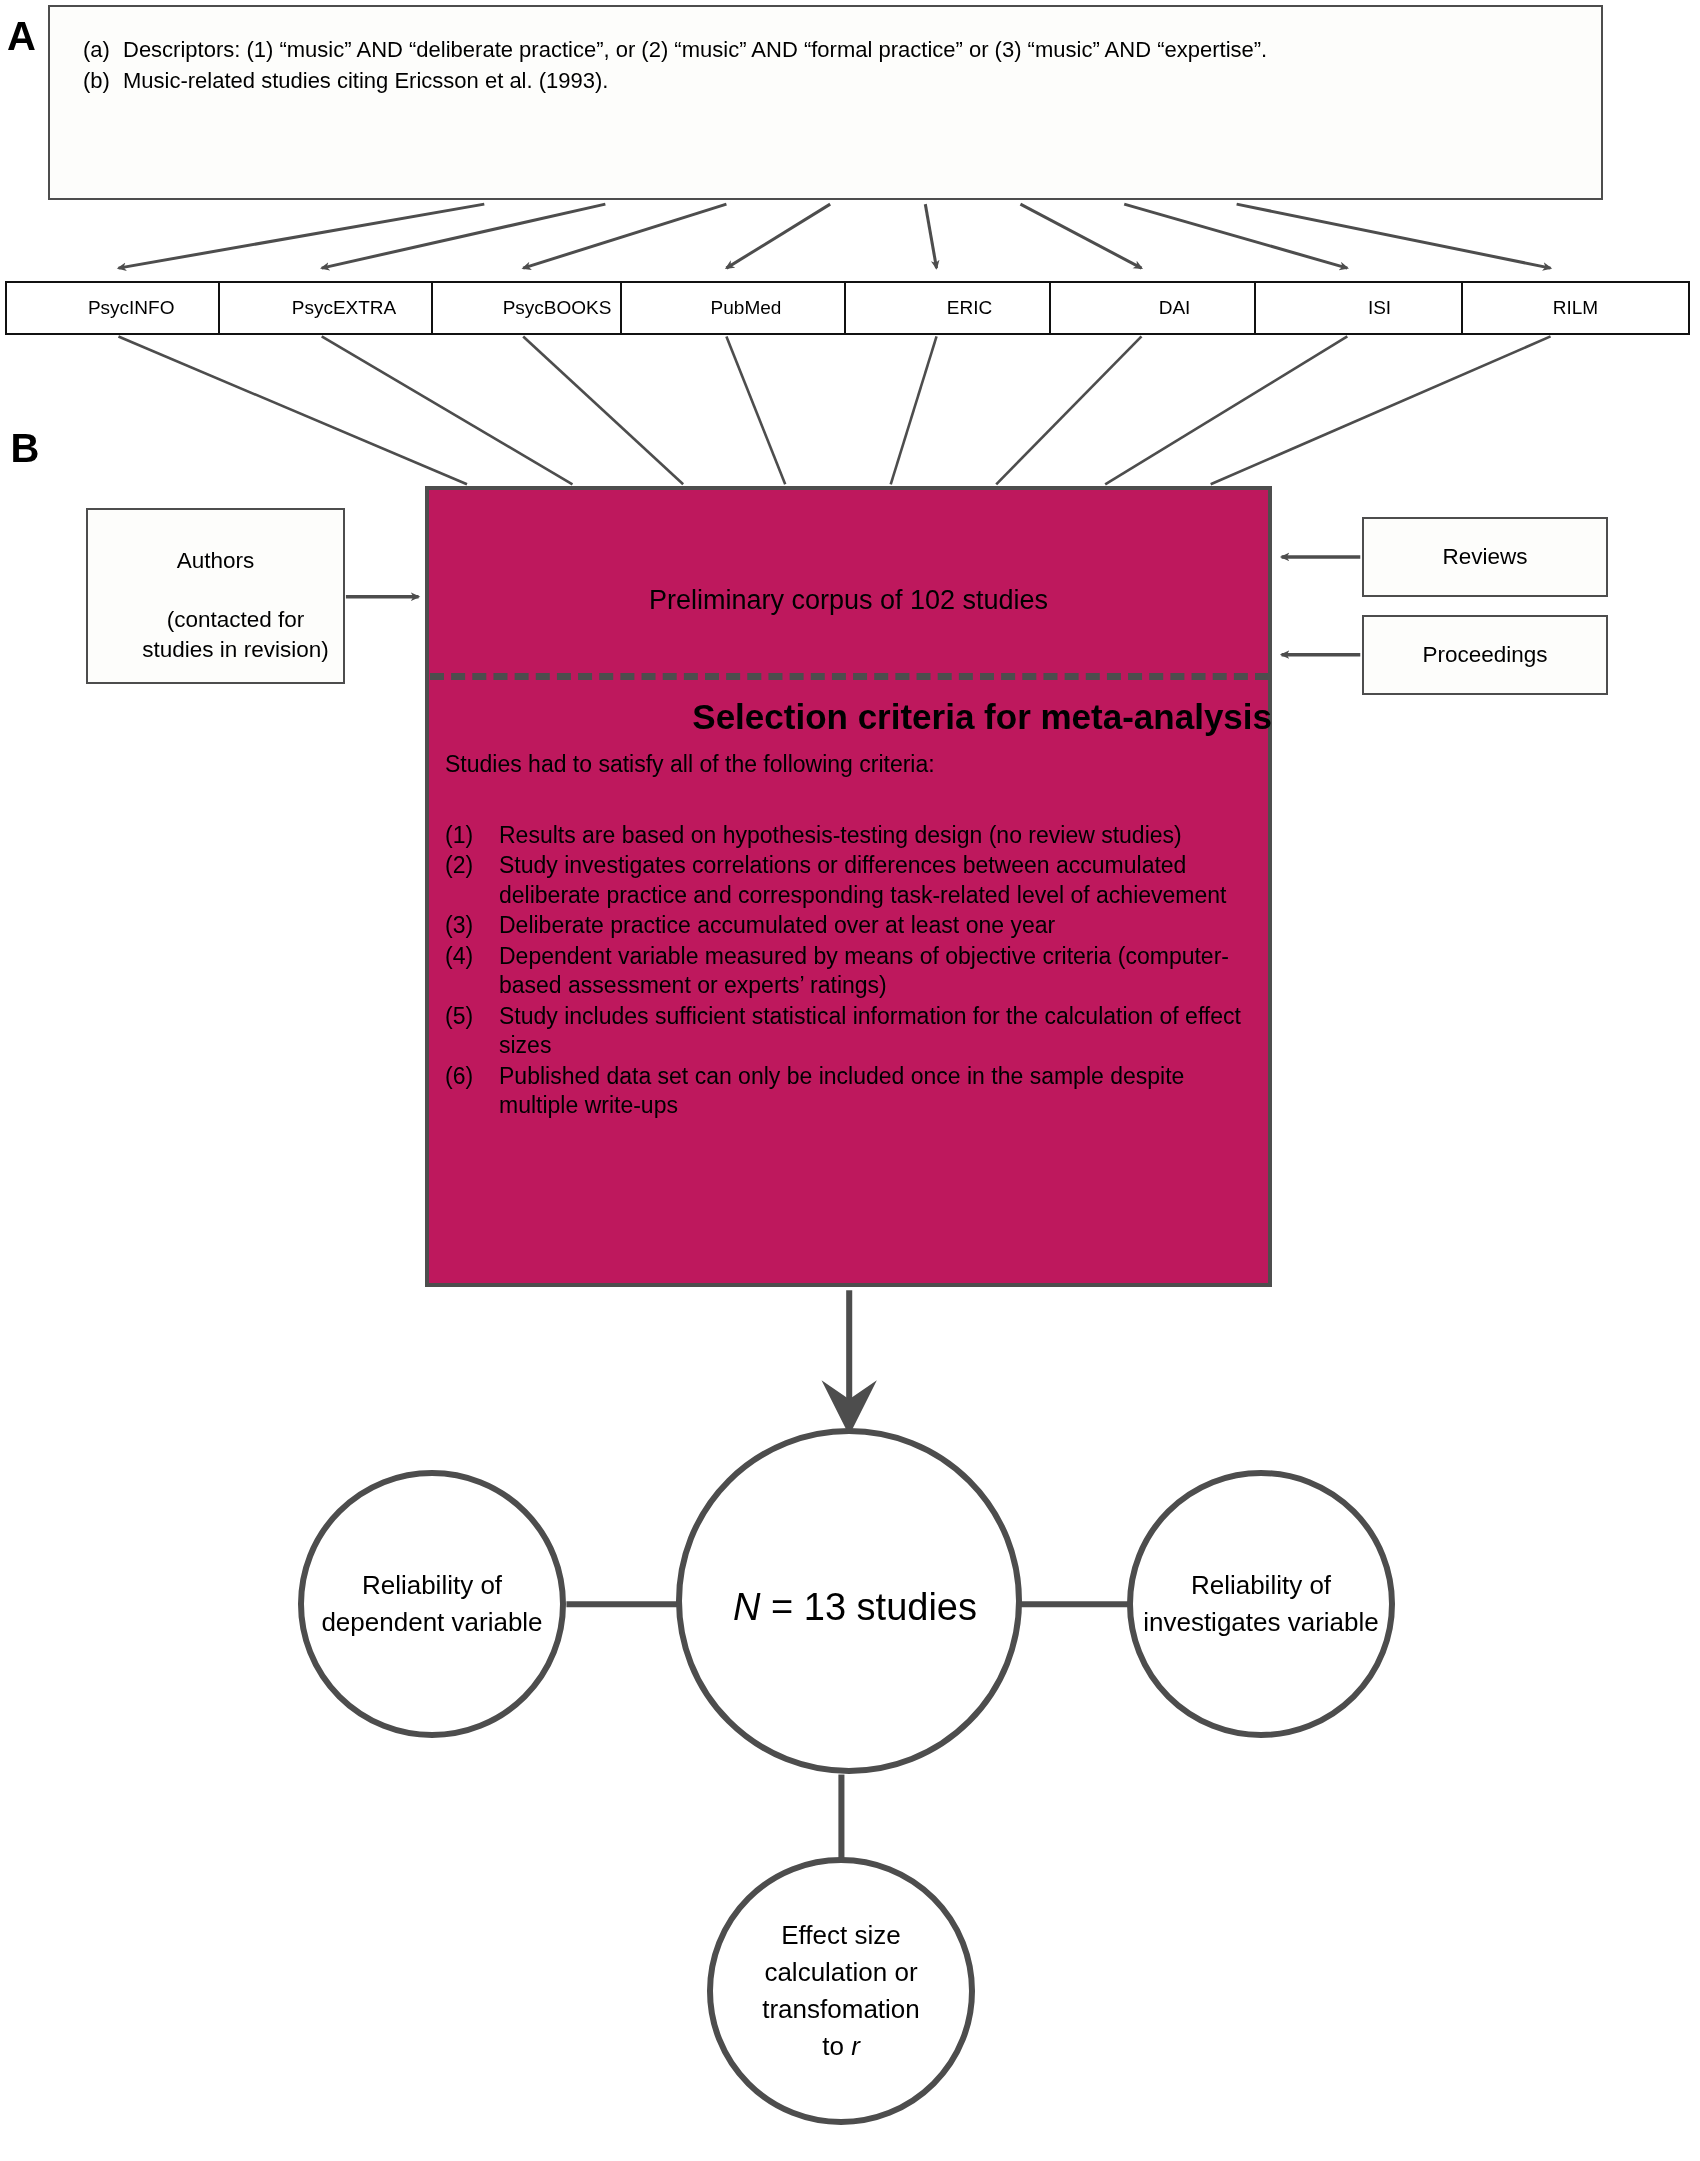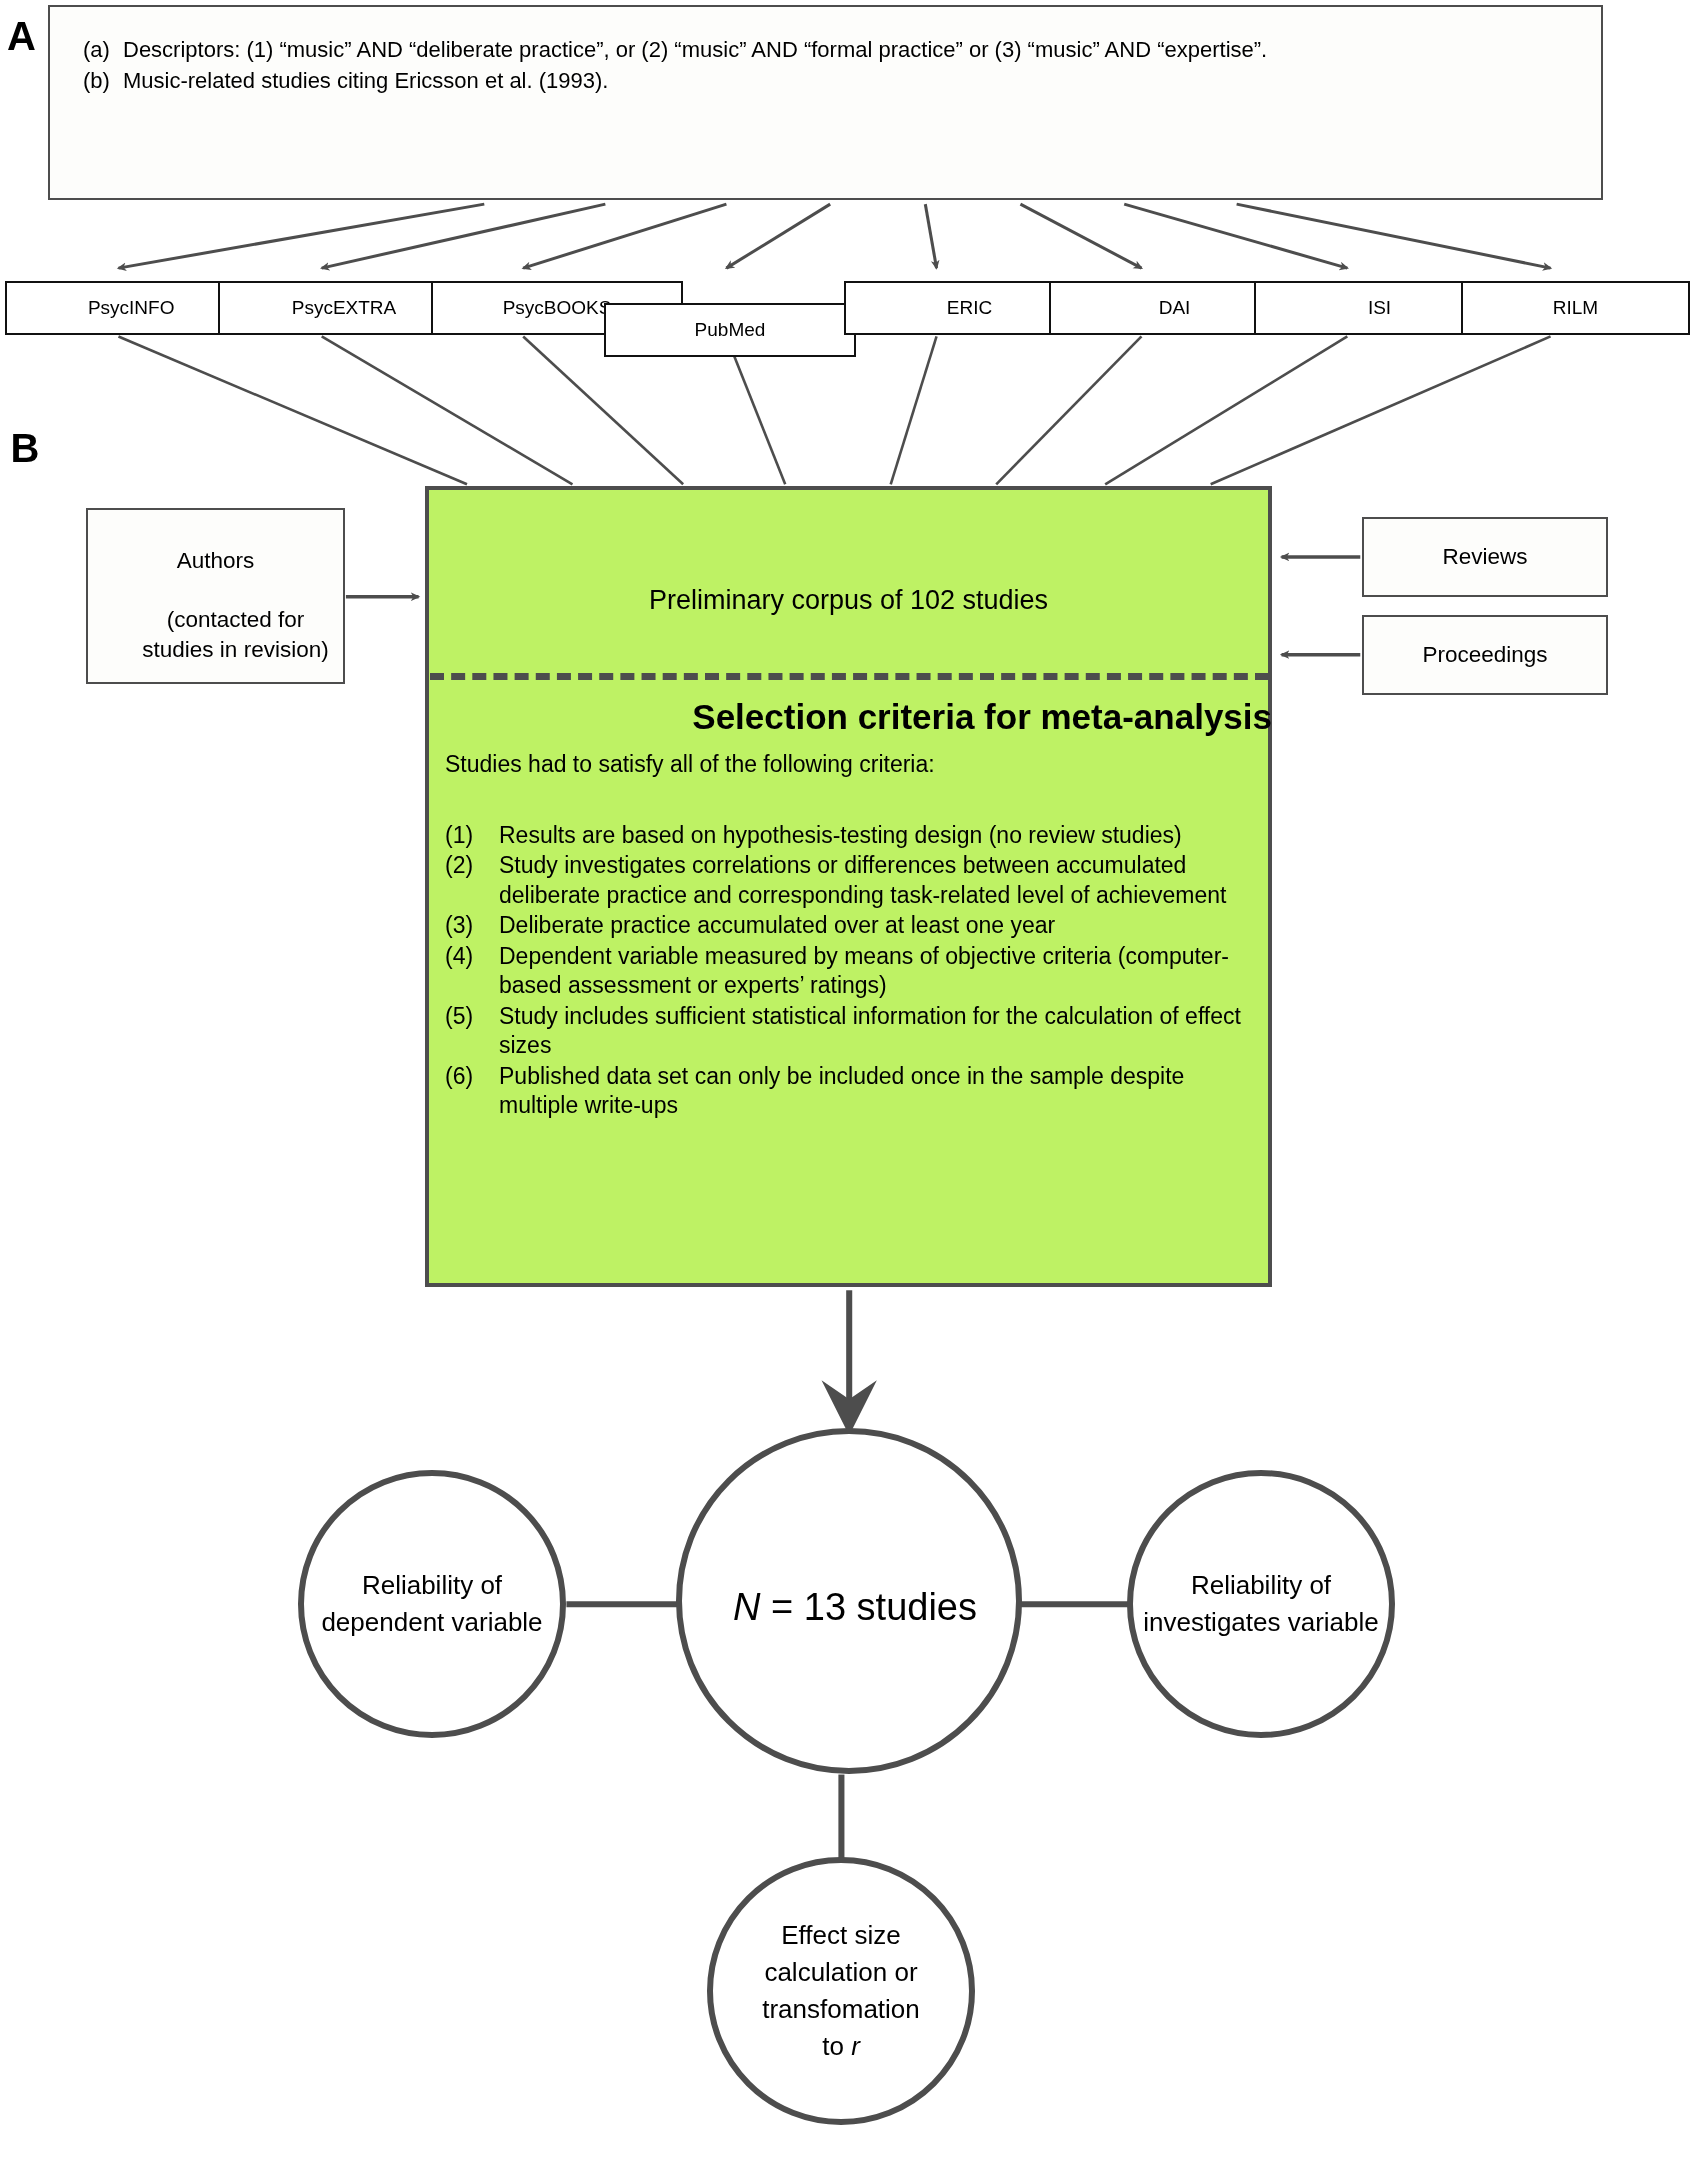--- a/index.html
+++ b/index.html
@@ -120,21 +120,21 @@
     font-size: 22.5px;
   }
 
   
   #main-box {
     left: 425px;
     top: 486px;
     width: 847px;
     height: 801px;
     border: 4.3px solid #4d4d4d;
-    background: #bef264;
+    background: #be185d;
   }
   #corpus-label {
     text-align: center;
     font-size: 27px;
     margin-top: 95px;
   }
   #dashed-sep {
     position: absolute;
     left: 430px;
     top: 673px;
@@ -433,21 +433,21 @@
 
   <div class="db-box" style="left:5.2px;width:252px;">
     <span>PsycINFO</span>
   </div>
   <div class="db-box" style="left:218px;width:252px;">
     <span>PsycEXTRA</span>
   </div>
   <div class="db-box" style="left:431px;width:252px;">
     <span>PsycBOOKS</span>
   </div>
-  <div class="db-box" style="left:604px;width:252px;margin-top:22px;">
+  <div class="db-box" style="left:620px;width:252px;">
     <span>PubMed</span>
   </div>
   <div class="db-box" style="left:844px;width:251px;">
     <span>ERIC</span>
   </div>
   <div class="db-box" style="left:1049px;width:251px;">
     <span>DAI</span>
   </div>
   <div class="db-box" style="left:1254px;width:251px;">
     <span>ISI</span>

